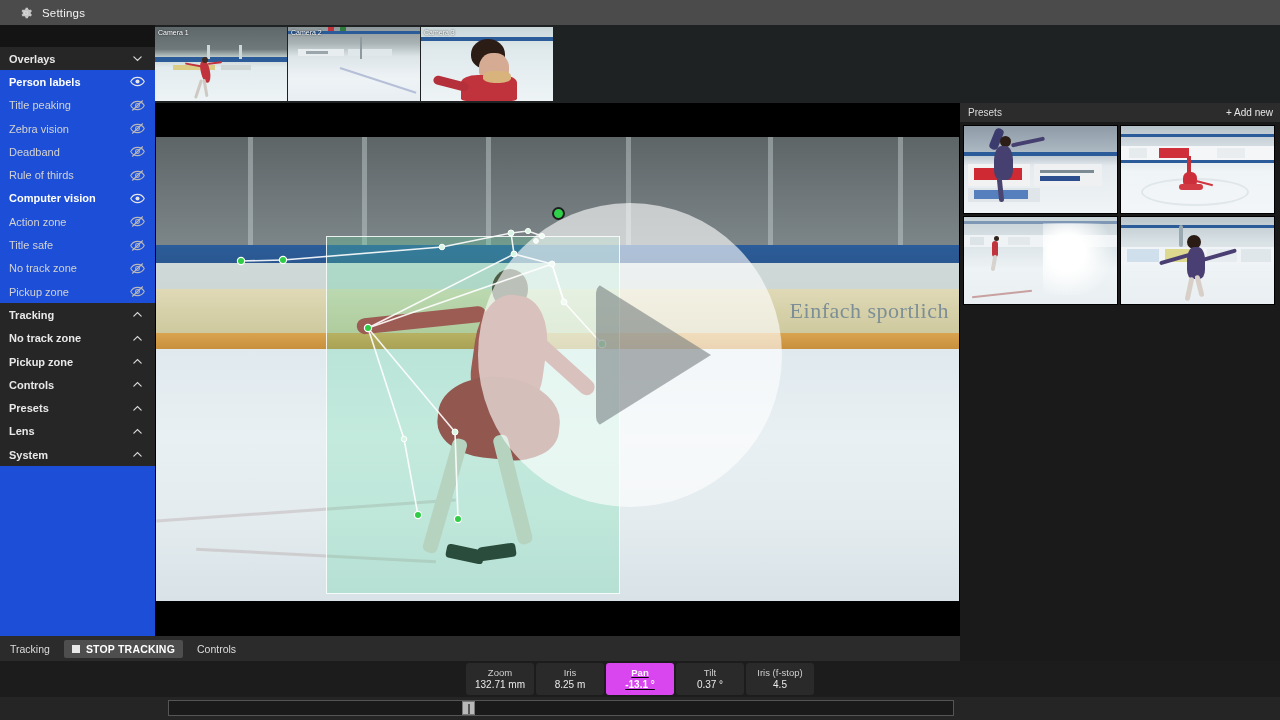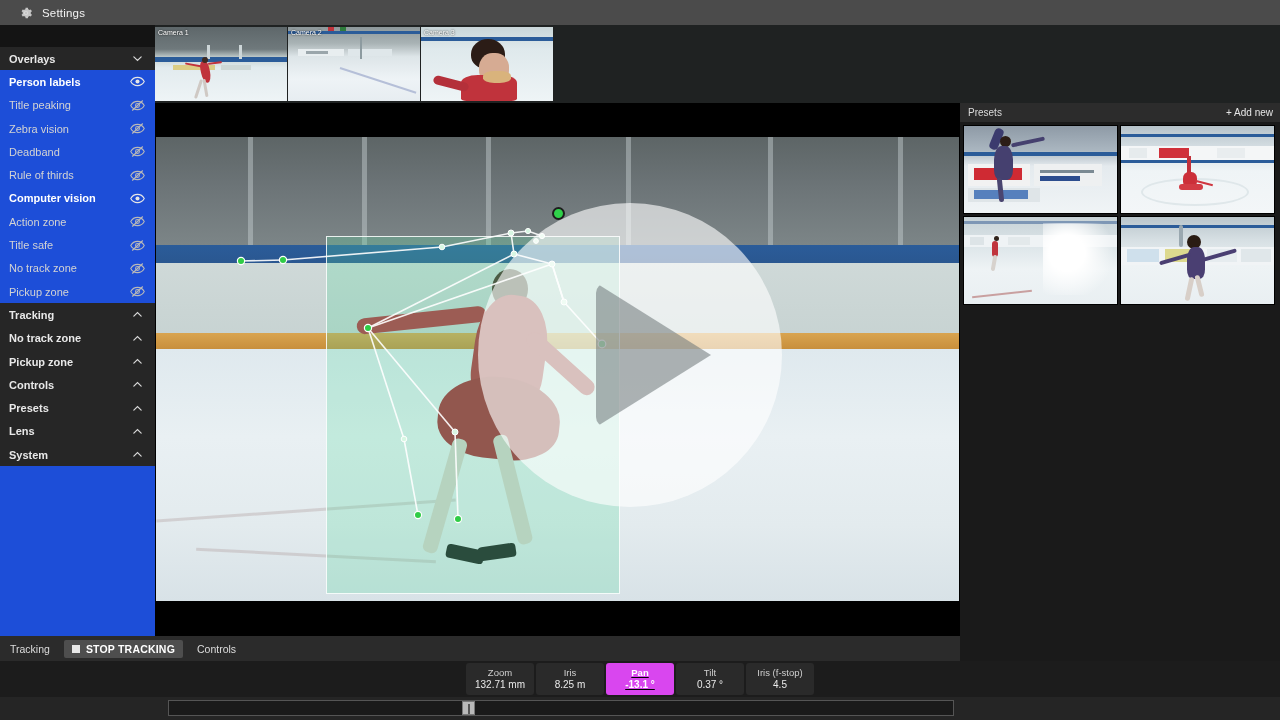--- a/index.html
+++ b/index.html
@@ -400,20 +400,23 @@
       <div class="rink-wall">
         <div class="pillar" style="left:92px;"></div>
         <div class="pillar" style="left:206px;"></div>
         <div class="pillar" style="left:330px;"></div>
         <div class="pillar" style="left:470px;"></div>
         <div class="pillar" style="left:612px;"></div>
         <div class="pillar" style="left:742px;"></div>
       </div>
       <div class="rink-band"></div>
       <div class="rink-board"></div>
+      <div class="rink-banner">
+        <span>Einfach sportlich</span>
+      </div>
       <div class="rink-orange"></div>
       <div class="rink-ice">
         <div class="mark" style="left:0px;top:160px;width:300px;height:3px;transform:rotate(-4deg);"></div>
         <div class="mark" style="left:40px;top:205px;width:240px;height:3px;transform:rotate(3deg);"></div>
       </div>
 
       <div class="skater" style="left:0;top:0;width:100%;height:100%;">
         <div class="head" style="left:336px;top:132px;width:36px;height:40px;"></div>
         <div class="torso" style="left:318px;top:158px;width:72px;height:112px;transform:rotate(8deg);"></div>
         <div class="skirt" style="left:282px;top:240px;width:122px;height:82px;transform:rotate(6deg);"></div>

